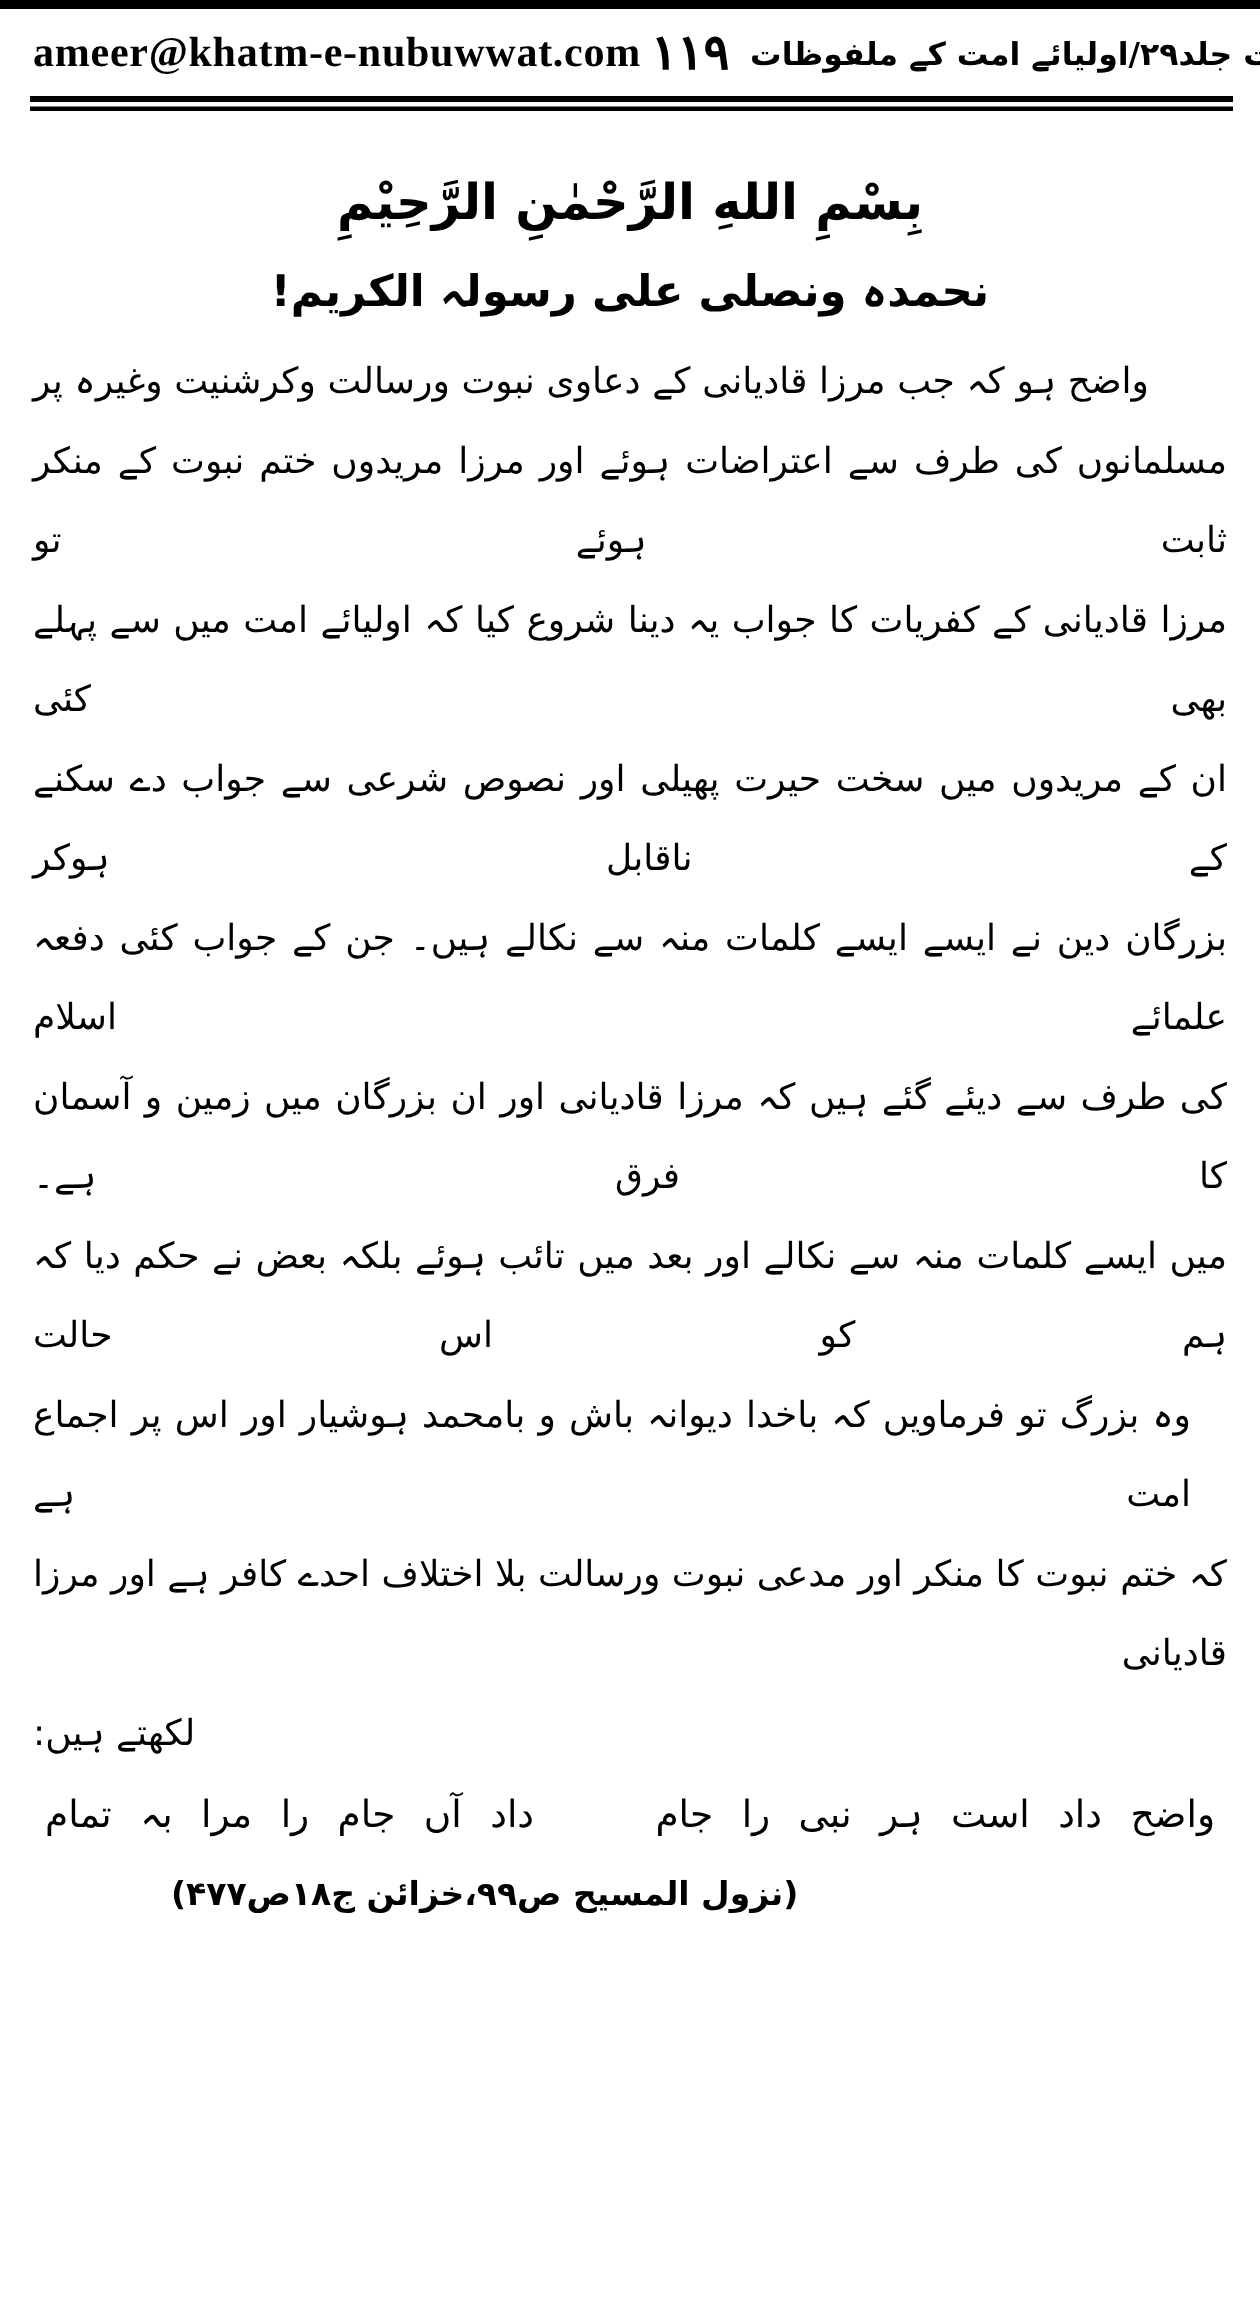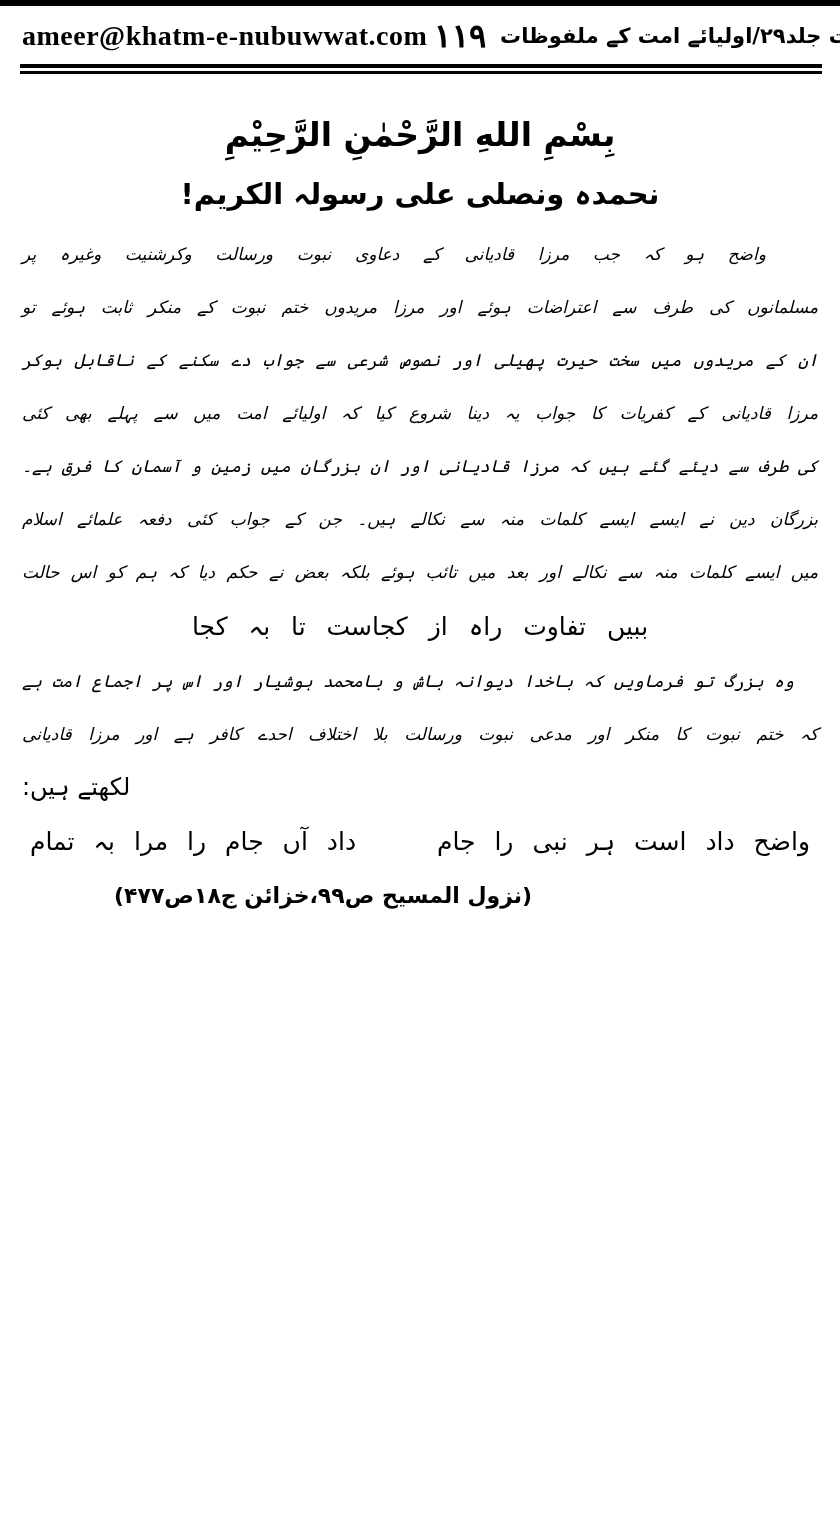--- a/index.html
+++ b/index.html
@@ -80,26 +80,25 @@
     margin: 16px 0 14px 0;
   }
   .tahmid {
     text-align: center;
     font-weight: bold;
     font-size: 29px;
     line-height: 44px;
     margin: 10px 0 12px 0;
   }
   .jline {
-    font-size: 17px;
+    font-size: 24px;
     line-height: 53px;
     text-align: justify;
     text-align-last: justify;
     text-justify: inter-word;
-    font-style: italic;
   }
   .indent1 { padding-right: 52px; }
   .indent2 { padding-right: 24px; }
   .verse {
     text-align: center;
     font-size: 25px;
     line-height: 56px;
     word-spacing: 13px;
   }
   .likhte {
@@ -182,27 +181,26 @@
 
   <div class="header-rule"></div>
 
   <div class="main">
 
     <div class="bismillah">بِسْمِ اللهِ الرَّحْمٰنِ الرَّحِيْمِ</div>
     <div class="tahmid">نحمدہ ونصلی علی رسولہ الکریم!</div>
 
     <div class="jline indent1">واضح ہو کہ جب مرزا قادیانی کے دعاوی نبوت ورسالت وکرشنیت وغیرہ پر</div>
     <div class="jline">مسلمانوں کی طرف سے اعتراضات ہوئے اور مرزا مریدوں ختم نبوت کے منکر ثابت ہوئے تو</div>
+    <div class="jline">مرزا قادیانی کے کفریات کا جواب یہ دینا شروع کیا کہ اولیائے امت میں سے پہلے بھی کئی</div>
     <div class="jline">ان کے مریدوں میں سخت حیرت پھیلی اور نصوص شرعی سے جواب دے سکنے کے ناقابل ہوکر</div>
-    <div class="jline">مرزا قادیانی کے کفریات کا جواب یہ دینا شروع کیا کہ اولیائے امت میں سے پہلے بھی کئی</div>
+    <div class="jline">بزرگان دین نے ایسے ایسے کلمات منہ سے نکالے ہیں۔ جن کے جواب کئی دفعہ علمائے اسلام</div>
     <div class="jline">کی طرف سے دیئے گئے ہیں کہ مرزا قادیانی اور ان بزرگان میں زمین و آسمان کا فرق ہے۔</div>
-    <div class="jline">بزرگان دین نے ایسے ایسے کلمات منہ سے نکالے ہیں۔ جن کے جواب کئی دفعہ علمائے اسلام</div>
     <div class="jline">میں ایسے کلمات منہ سے نکالے اور بعد میں تائب ہوئے بلکہ بعض نے حکم دیا کہ ہم کو اس حالت</div>
 
-    <div class="verse">ببیں تفاوت راہ از کجاست تا بہ کجا</div>
 
     <div class="jline indent2">وہ بزرگ تو فرماویں کہ باخدا دیوانہ باش و بامحمد ہوشیار اور اس پر اجماع امت ہے</div>
     <div class="jline">کہ ختم نبوت کا منکر اور مدعی نبوت ورسالت بلا اختلاف احدے کافر ہے اور مرزا قادیانی</div>
     <div class="likhte">لکھتے ہیں:</div>
 
     <div class="couplet-row">
       <span>واضح داد است ہر نبی را جام</span>
       <span>داد آں جام را مرا بہ تمام</span>
     </div>
 

